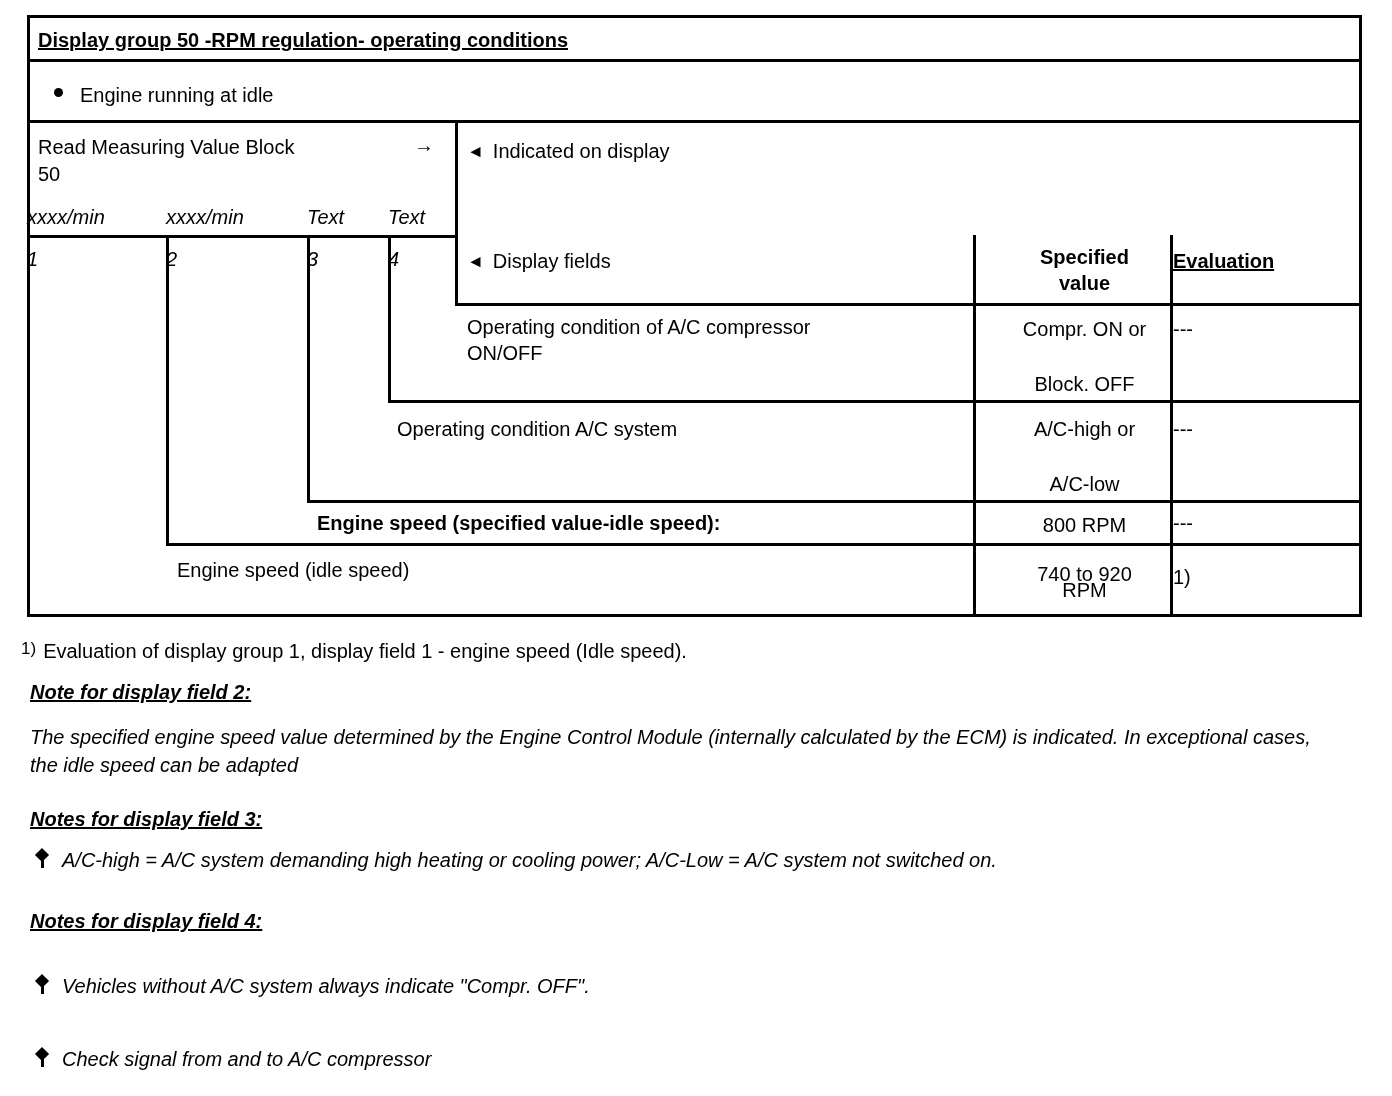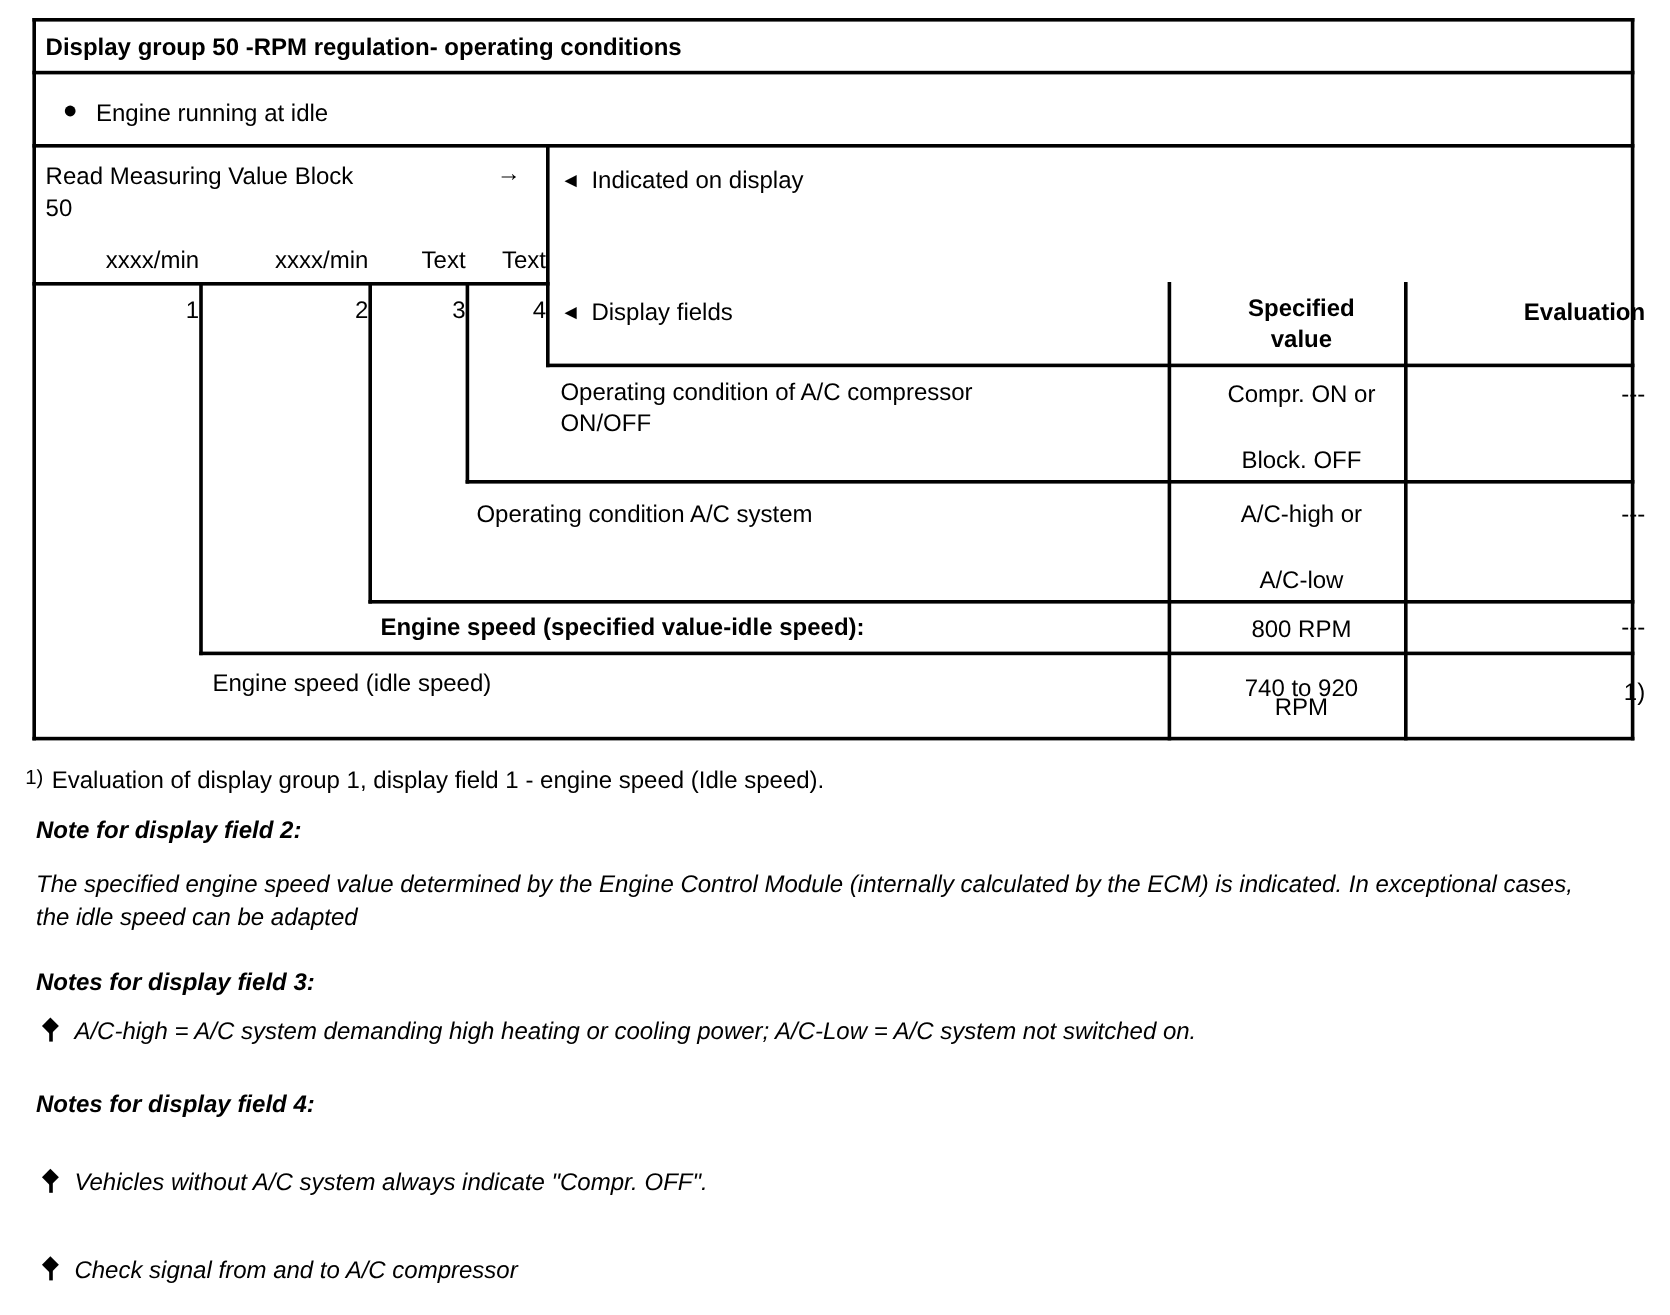--- a/index.html
+++ b/index.html
@@ -5,32 +5,32 @@
   html,body { margin:0; padding:0; background:#ffffff; }
   .page {
     position:relative; width:1392px; height:1096px; background:#ffffff;
     font-family:"Liberation Sans", sans-serif; color:#000;
     overflow:hidden;
   }
   .hline, .vline { position:absolute; background:#000; }
   .hline { height:3px; }
   .vline { width:3px; }
   .t { position:absolute; font-size:20px; line-height:1.3; white-space:normal; }
-  .b { font-weight:bold; }
+  .b { font-weight:bold;text-decoration:underline; }
   .i { font-style:italic; }
-  .c { text-align:right; }
+  .c { text-align:left;font-style:italic; }
   .nowrap { white-space:nowrap; }
   .pointer { font-size:17px; margin-right:9px; position:relative; top:-1px; }
   .dot { position:absolute; width:9px; height:9px; border-radius:50%; background:#000; }
   .pin { position:absolute; width:13px; height:20px; }
   .pin .dia { position:absolute; left:1px; top:1px; width:10px; height:10px; background:#000; transform:rotate(45deg); }
   .pin .stem { position:absolute; left:5px; top:11px; width:3px; height:8px; background:#000; }
   .fnmark { font-size:17px; position:relative; top:-4px; margin-right:7px; }
   .spec-col { left:976px; width:217px; text-align:center; }
-  .eval-col { left:1173px; width:198px; text-align:right; }
+  .eval-col { left:1173px; width:198px; text-align:left; }
 </style>
 </head>
 <body>
 
 <div class="page">
 
   <div class="hline" style="left:27px;top:15px;width:1335px;"></div>
   <div class="hline" style="left:27px;top:59px;width:1335px;"></div>
   <div class="hline" style="left:27px;top:120px;width:1335px;"></div>
   <div class="hline" style="left:27px;top:235px;width:431px;"></div>

